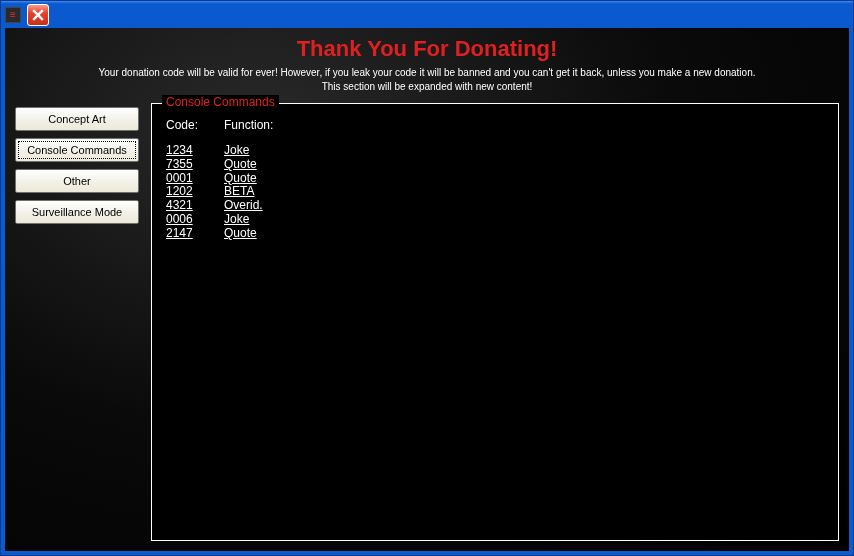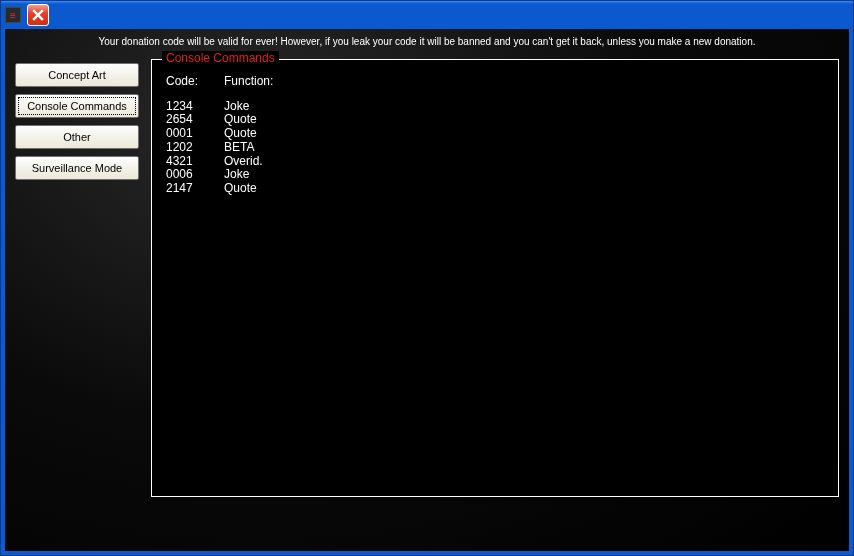--- a/index.html
+++ b/index.html
@@ -129,39 +129,42 @@
   color: #fff;
 }
 .cmd-head {
   display: flex;
   margin-bottom: 12px;
 }
 .cmd-head .col-code { width: 58px; }
 .cmd-row {
   display: flex;
   line-height: 1.15;
+  text-decoration: underline;
 }
 .cmd-row .col-code { width: 58px; }
 #cmd-rows { }
 </style>
 </head>
 <body>
 
 <div class="window">
   <div class="titlebar">
     <div class="app-icon">≡</div>
     <div class="close-btn">
       <svg viewBox="0 0 10 10">
         <path d="M1 1 L9 9 M9 1 L1 9" stroke="#fff" stroke-width="2" fill="none"></path>
       </svg>
     </div>
   </div>
 
   <div class="client">
+    <div class="heading">Thank You For Donating!</div>
     <div class="subtext">Your donation code will be valid for ever! However, if you leak your code it will be banned and you can't get it back, unless you make a new donation.</div>
+    <div class="subtext">This section will be expanded with new content!</div>
 
     <div class="body-row">
       <div class="sidebar">
         <button>Concept Art</button>
         <button class="selected">Console Commands</button>
         <button>Other</button>
         <button>Surveillance Mode</button>
         <div class="spacer"></div>
       </div>
 
@@ -171,21 +174,21 @@
           <div class="cmd-head">
             <div class="col-code">Code:</div>
             <div class="col-fn">Function:</div>
           </div>
           <div id="cmd-rows">
               <div class="cmd-row">
                 <div class="col-code">1234</div>
                 <div class="col-fn">Joke</div>
               </div>
               <div class="cmd-row">
-                <div class="col-code">2654</div>
+                <div class="col-code">7355</div>
                 <div class="col-fn">Quote</div>
               </div>
               <div class="cmd-row">
                 <div class="col-code">0001</div>
                 <div class="col-fn">Quote</div>
               </div>
               <div class="cmd-row">
                 <div class="col-code">1202</div>
                 <div class="col-fn">BETA</div>
               </div>

